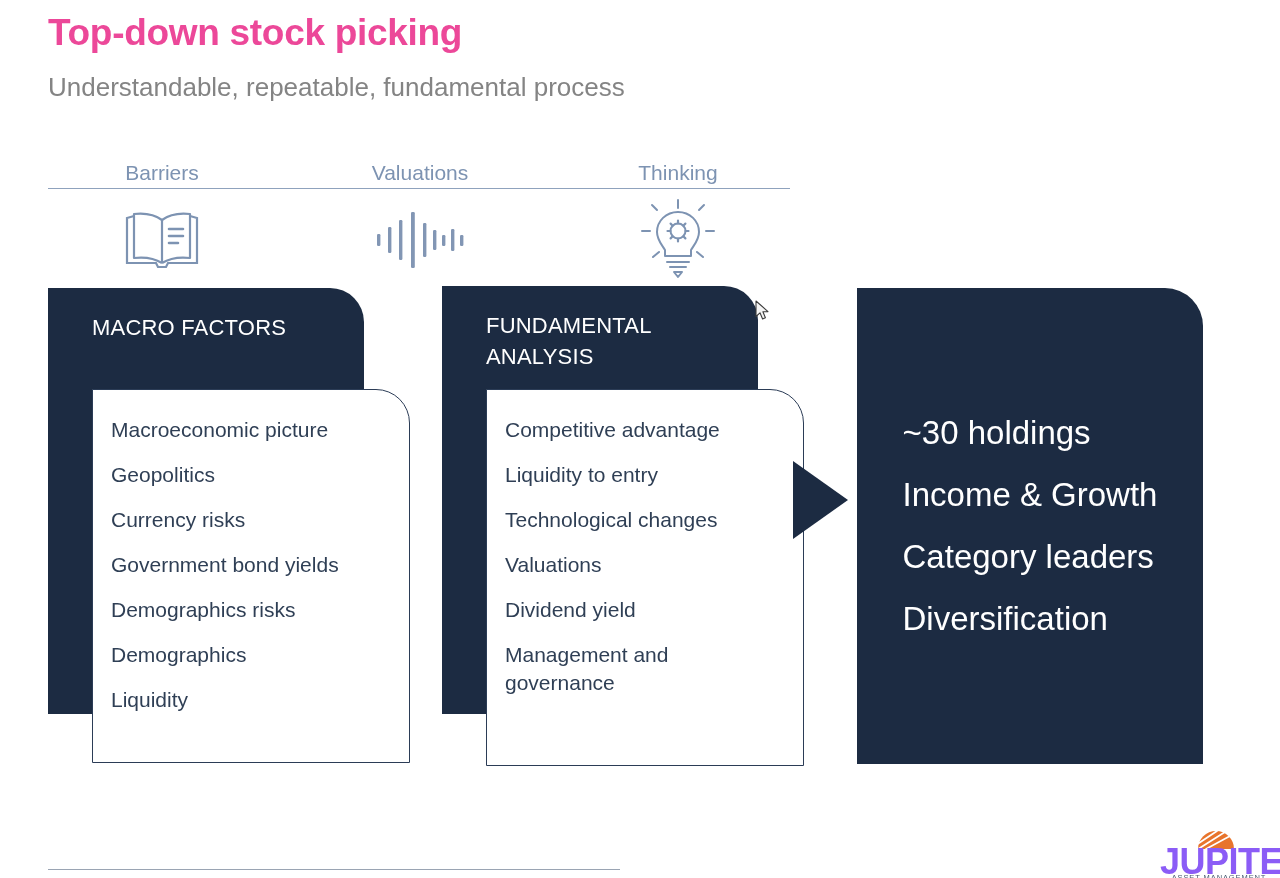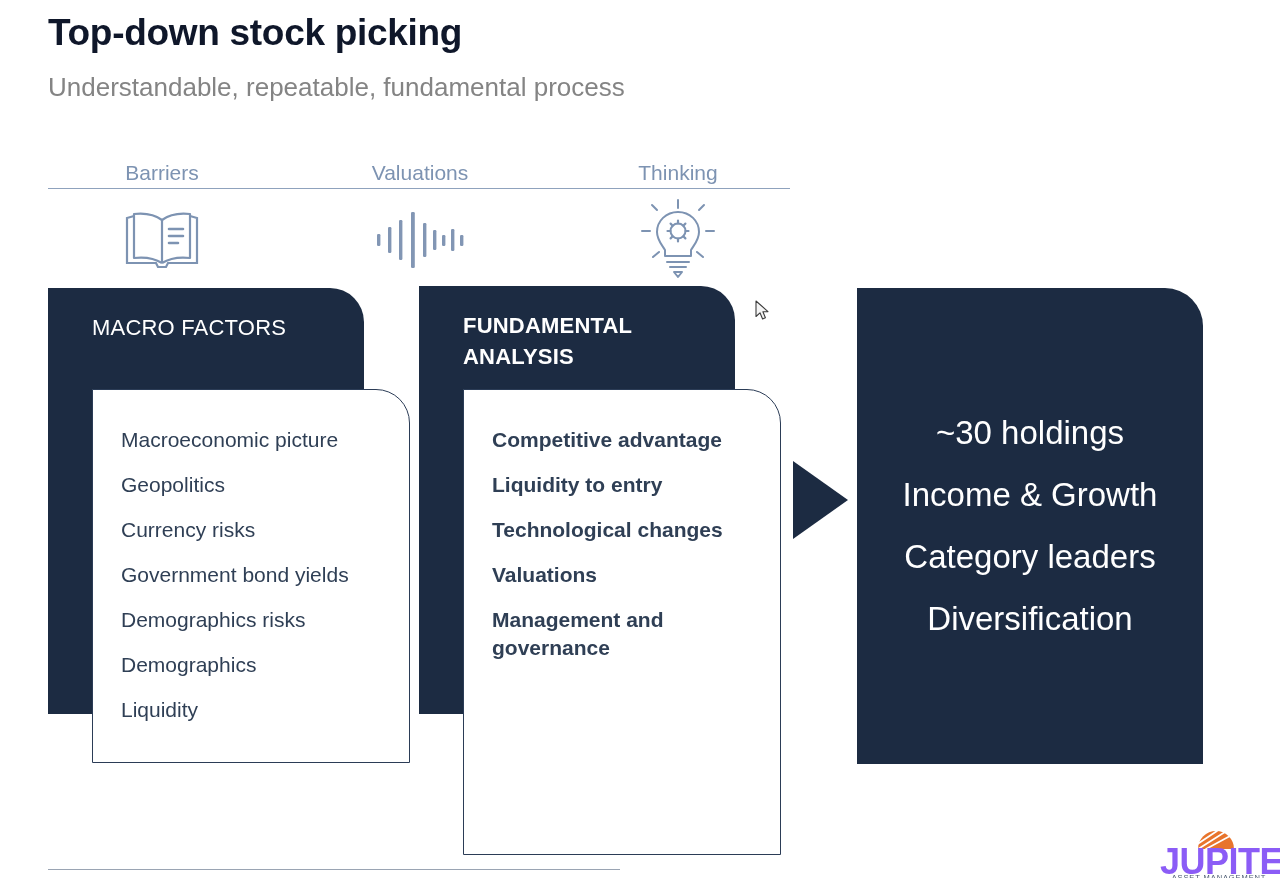--- a/index.html
+++ b/index.html
@@ -16,21 +16,21 @@
     -webkit-font-smoothing: antialiased;
   }
 
   
   .slide-title {
     position: absolute;
     left: 48px;
     top: 12px;
     font-size: 37px;
     font-weight: bold;
-    color: #0f172a;
+    color: #ec4899;
     letter-spacing: -0.3px;
     white-space: nowrap;
   }
   .slide-subtitle {
     position: absolute;
     left: 48px;
     top: 72px;
     font-size: 26px;
     font-weight: normal;
     color: #848484;
@@ -100,39 +100,39 @@
     background: #ffffff;
     border: 1px solid #2b3c56;
     border-top-right-radius: 34px;
     box-sizing: border-box;
   }
   .group-list {
     position: absolute;
     left: 14px;
     right: 12px;
     top: 22px;
-    margin: 14px;
+    margin: 4px;
     padding: 0;
     list-style: none;
   }
   .group-list li {
     font-size: 21px;
     line-height: 28px;
     color: #2f3f55;
     margin-bottom: 17px;
     white-space: pre-line;
   }
 
   
   #group-macro .group-header { left: 0; top: 0; width: 316px; height: 426px; }
   #group-macro .group-card   { left: 44px; top: 101px; width: 318px; height: 374px; }
 
   
   #group-fundamental .group-header { left: 0; top: 0; width: 316px; height: 428px; }
-  #group-fundamental .group-card   { left: 44px; top: 103px; width: 318px; height: 466px; }
+  #group-fundamental .group-card   { left: 44px; top: 103px; width: 318px; height: 377px; }
 
   
   .flow-arrow {
     position: absolute;
     left: 793px;
     top: 461px;
     width: 0;
     height: 0;
     border-top: 39px solid transparent;
     border-bottom: 39px solid transparent;
@@ -150,21 +150,20 @@
     border-top-right-radius: 38px;
     display: flex;
     flex-direction: column;
     align-items: center;
     justify-content: center;
   }
   .outcome-list {
     margin: 0;
     padding: 0;
     list-style: none;
-    text-align: center;
   }
   .outcome-list li {
     color: #ffffff;
     font-size: 33px;
     line-height: 62px;
     white-space: nowrap;
   }
 
   
   .footer-rule {
@@ -291,30 +290,31 @@
       <li>Geopolitics</li>
       <li>Currency risks</li>
       <li>Government bond yields</li>
       <li>Demographics risks</li>
       <li>Demographics</li>
       <li>Liquidity</li>
     </ul>
   </div>
 </div>
 
-<div class="group" id="group-fundamental" style="left:419px; top:286px; width:410px; height:482px;font-weight:bold;">
+<div class="group" id="group-fundamental" style="left:442px; top:286px; width:410px; height:482px;">
   <div class="group-header">
     <div class="group-header-title">FUNDAMENTAL ANALYSIS</div>
   </div>
   <div class="group-card">
     <ul class="group-list">
       <li>Competitive advantage</li>
       <li>Liquidity to entry</li>
       <li>Technological changes</li>
       <li>Valuations</li>
+      <li>Dividend yield</li>
       <li>Management and
 governance</li>
     </ul>
   </div>
 </div>
 
 <div class="flow-arrow"></div>
 
 <div class="outcome-panel">
   <ul class="outcome-list">

